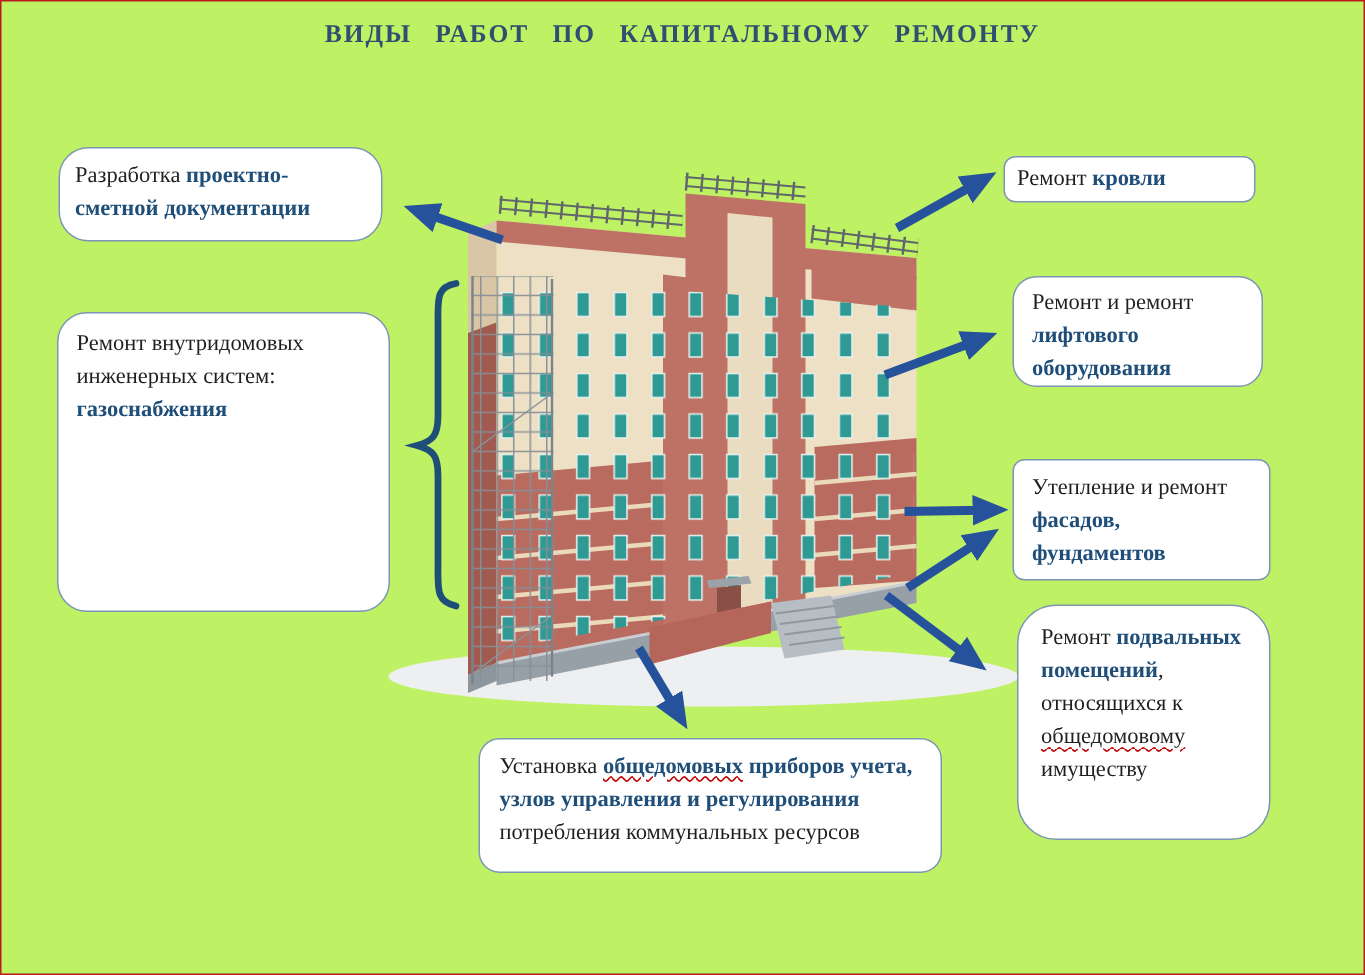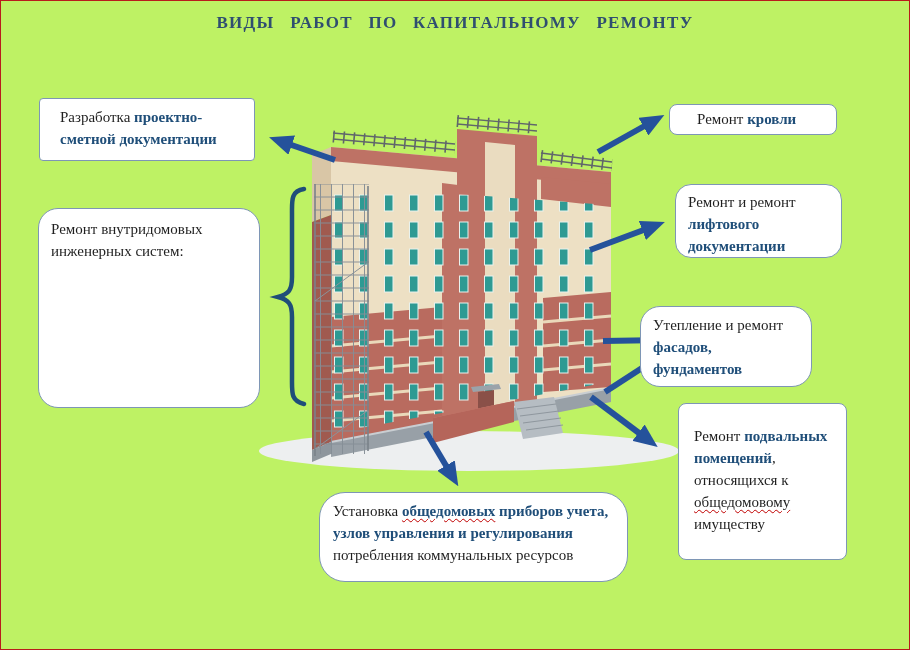--- a/index.html
+++ b/index.html
@@ -15,27 +15,27 @@
   }
   .layer{position:absolute;left:0;top:0;width:910px;height:650px;z-index:1;}
   .box{
     position:absolute;background:#ffffff;border:1.4px solid #7e96b5;
     color:#1f1f1f;font-size:15px;line-height:1.47;z-index:2;box-sizing:border-box;
   }
   .b{font-weight:bold;color:#1f4e79;}
   .wavy{text-decoration-line:underline;text-decoration-style:wavy;
         text-decoration-color:#c00000;text-decoration-thickness:1px;
         text-underline-offset:2px;}
-  .box.design  {left:38px; top:97px; width:216px;height:63px; border-radius:4px;padding:7px 20px;}
+  .box.design  {left:38px; top:97px; width:216px;height:63px; border-radius:20px;padding:7px 10px;}
   .box.systems {left:37px; top:207px;width:222px;height:200px;border-radius:20px;padding:9px 12px;}
-  .box.roof    {left:668px;top:103px;width:168px;height:31px; border-radius:8px; padding:3px 27px;}
+  .box.roof    {left:668px;top:103px;width:168px;height:31px; border-radius:8px; padding:3px 8px;}
   .box.lift    {left:674px;top:183px;width:167px;height:74px; border-radius:16px;padding:6px 12px;}
-  .box.facade  {left:639px;top:305px;width:172px;height:81px; border-radius:20px;padding:7px 12px;}
-  .box.basement{left:677px;top:402px;width:169px;height:157px;border-radius:8px;padding:21px 15px;}
-  .box.meters  {left:318px;top:491px;width:309px;height:90px; border-radius:26px;padding:7px 13px;}
+  .box.facade  {left:674px;top:305px;width:172px;height:81px; border-radius:8px;padding:7px 12px;}
+  .box.basement{left:677px;top:402px;width:169px;height:157px;border-radius:26px;padding:10px 15px;}
+  .box.meters  {left:318px;top:491px;width:309px;height:90px; border-radius:14px;padding:7px 13px;}
 </style>
 </head>
 <body>
 
 <div class="page">
 
   <svg class="layer" viewBox="0 0 910 650" aria-hidden="true">
     <defs>
       <marker id="ah" markerUnits="strokeWidth" markerWidth="4" markerHeight="3.4" refX="2.6" refY="1.7" orient="auto">
         <path d="M0,0 L4,1.7 L0,3.4 Z" fill="#25529B"></path>
@@ -137,28 +137,29 @@
   </svg>
 
   <h1 class="title">ВИДЫ РАБОТ ПО КАПИТАЛЬНОМУ РЕМОНТУ</h1>
 
   <div class="box design">
     <span>Разработка </span><span class="b">проектно-сметной документации</span>
   </div>
 
   <div class="box systems">
     <div>Ремонт внутридомовых инженерных систем:</div>
+    <div class="b">газоснабжения</div>
   </div>
 
   <div class="box roof">
     <span>Ремонт </span><span class="b">кровли</span>
   </div>
 
   <div class="box lift">
-    <span>Ремонт и ремонт </span><span class="b">лифтового документации</span>
+    <span>Ремонт и ремонт </span><span class="b">лифтового оборудования</span>
   </div>
 
   <div class="box facade">
     <span>Утепление и ремонт </span><span class="b">фасадов, фундаментов</span>
   </div>
 
   <div class="box basement">
     <span>Ремонт </span><span class="b">подвальных помещений</span><span>, относящихся к </span><span class="wavy">общедомовому</span><span> имуществу</span>
   </div>
 

